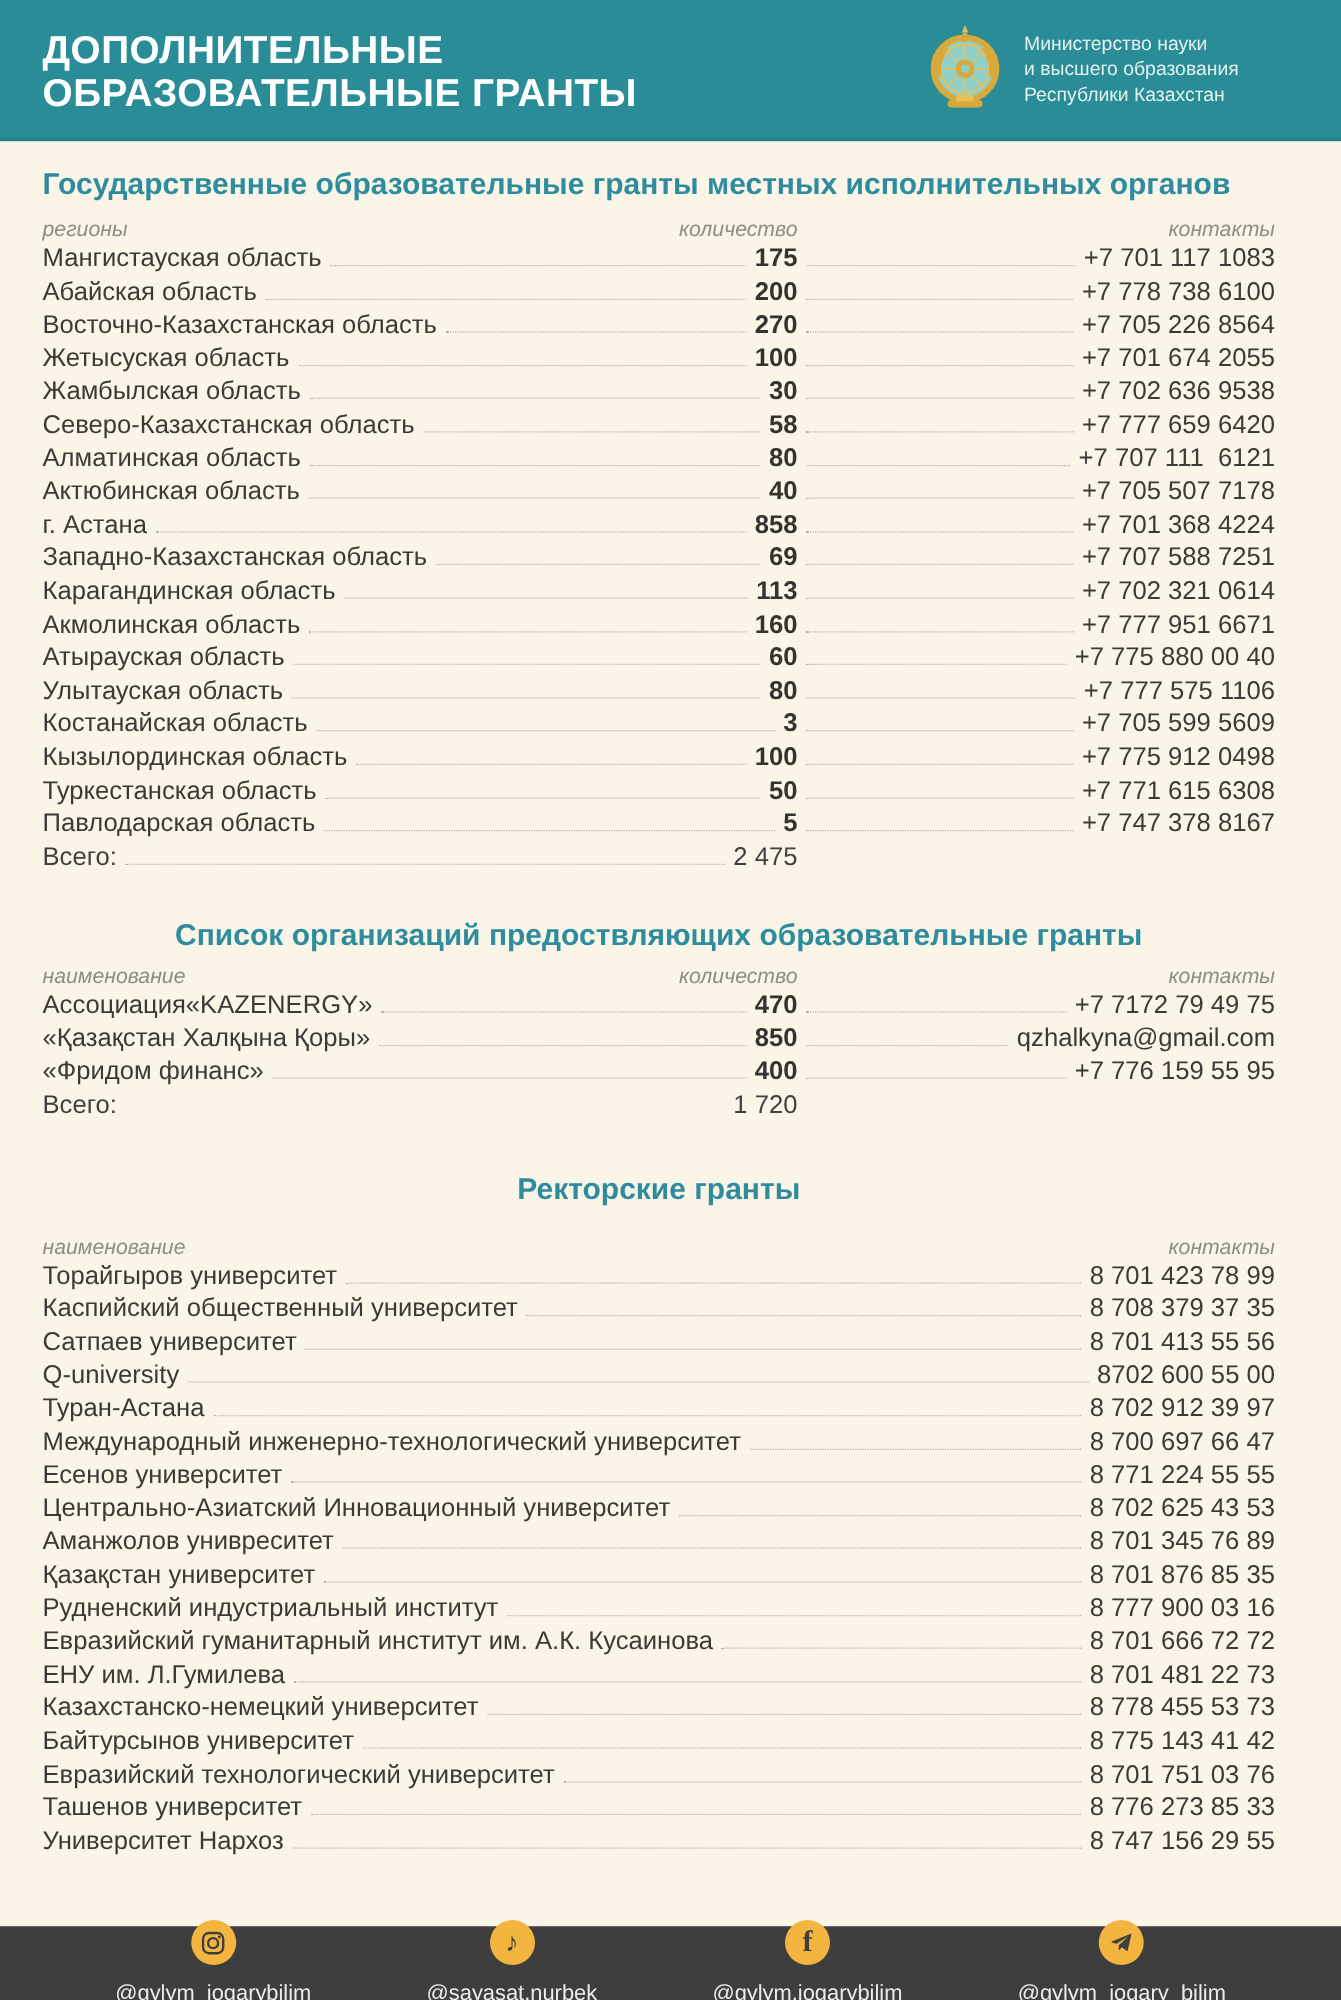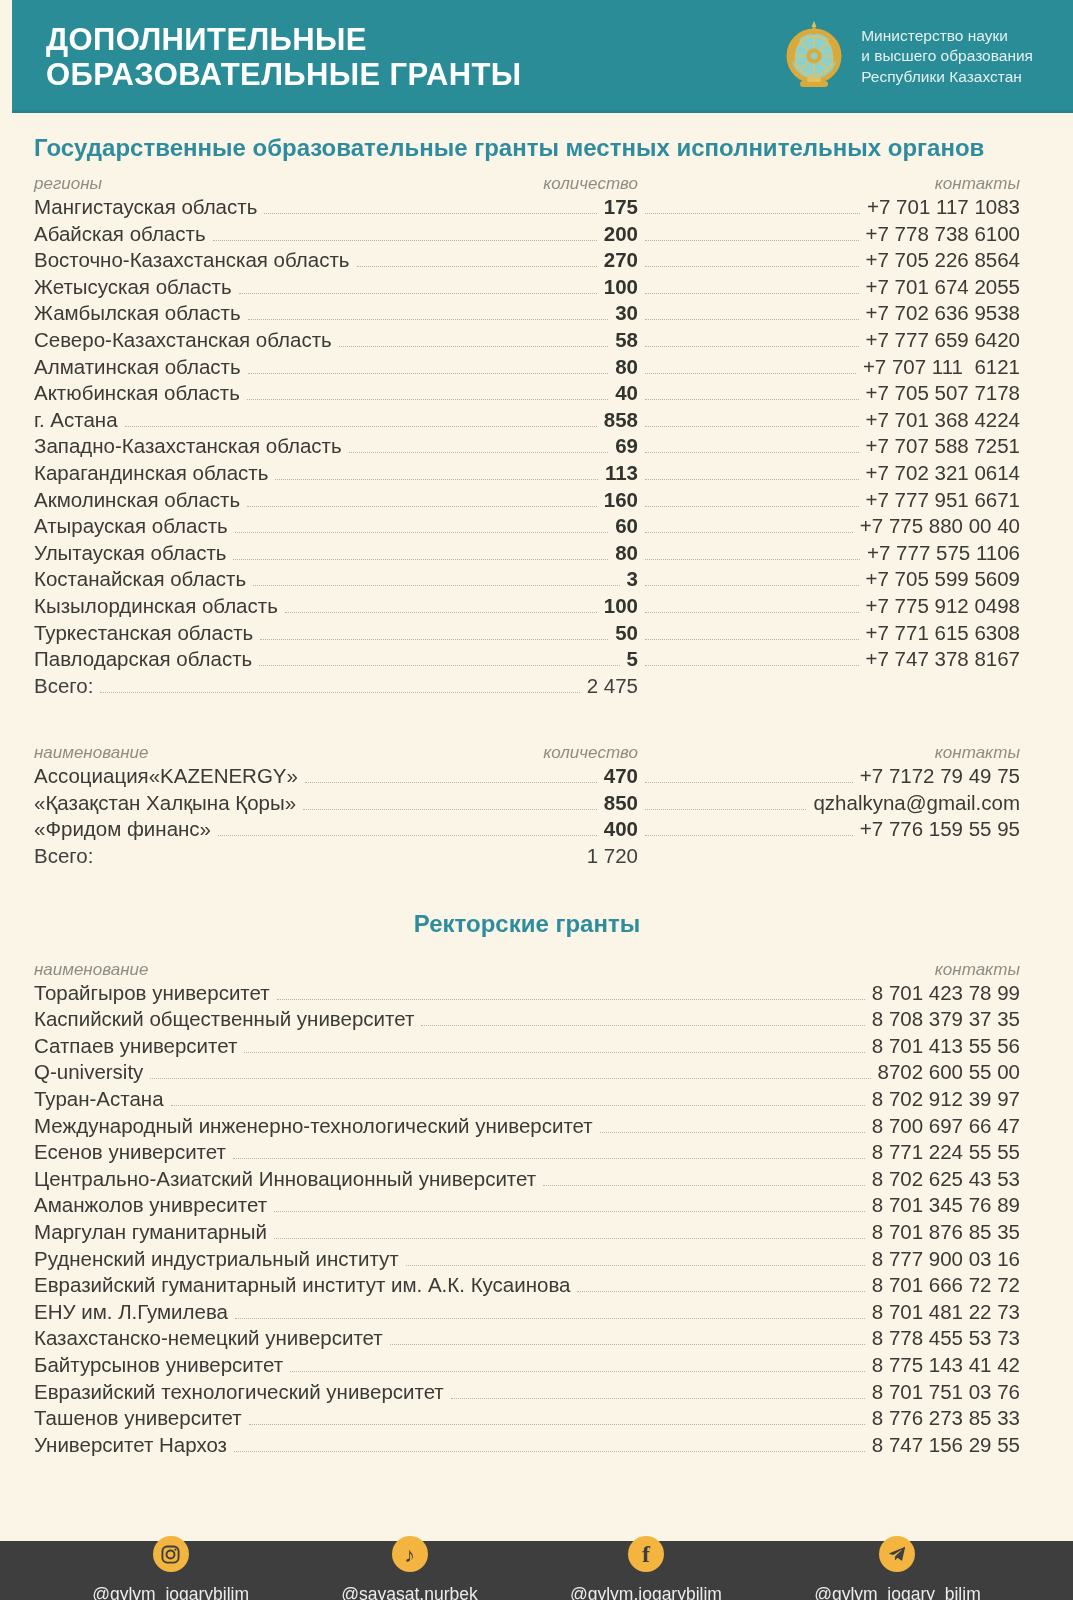--- a/index.html
+++ b/index.html
@@ -7,23 +7,22 @@
   .page {
     width:1073px; height:1600px; margin:0 auto;
     background:#FAF5E6;
     font-family:"Liberation Sans", sans-serif;
     display:flex; flex-direction:column; overflow:hidden;
   }
   
   .band {
     flex:none; height:113px; background:#2A8C96;
     display:flex; align-items:center; justify-content:space-between;
-    padding:0 40px 0 34px;
+    padding:0 82px 0 34px;
     box-shadow:inset 0 -3px 0 rgba(0,0,0,0.07);
-    margin-left:12px;
   }
   .band h1 {
     color:#ffffff; font-size:31px; line-height:35px;
     font-weight:700; letter-spacing:0.4px; text-transform:uppercase;
   }
   .brand { display:flex; align-items:center; gap:16px; }
   .ministry { font-size:15.5px; line-height:20.5px; color:#E3F1F0; }
   
   .content { flex:none; padding:0 53px 0 34px; }
   h2.sec-title { font-size:24px; font-weight:700; color:#2E8C9E; }
@@ -325,20 +324,21 @@
       <div class="lcol">
         <span class="name">Всего:</span>
         <span class="dots"></span>
         <span class="qty">2 475</span>
       </div>
       <div class="rcol"></div>
     </div>
   </div>
 
   <div class="content" style="margin-top:36px;">
+    <h2 class="sec-title t-center">Список организаций предоствляющих образовательные гранты</h2>
     <div class="cols" style="margin-top:8px;">
       <div class="lcol">
         <span>наименование</span>
         <span class="push">количество</span>
       </div>
       <div class="rcol">
         <span class="push">контакты</span>
       </div>
     </div>
     <div>
@@ -443,21 +443,21 @@
     <span class="contact">8 702 625 43 53</span>
   </div>
 
   <div class="row">
     <span class="name">Аманжолов унивреситет</span>
     <span class="dots"></span>
     <span class="contact">8 701 345 76 89</span>
   </div>
 
   <div class="row">
-    <span class="name">Маргулан гуманитарный</span>
+    <span class="name">Қазақстан университет</span>
     <span class="dots"></span>
     <span class="contact">8 701 876 85 35</span>
   </div>
 
   <div class="row">
     <span class="name">Рудненский индустриальный институт</span>
     <span class="dots"></span>
     <span class="contact">8 777 900 03 16</span>
   </div>
 

